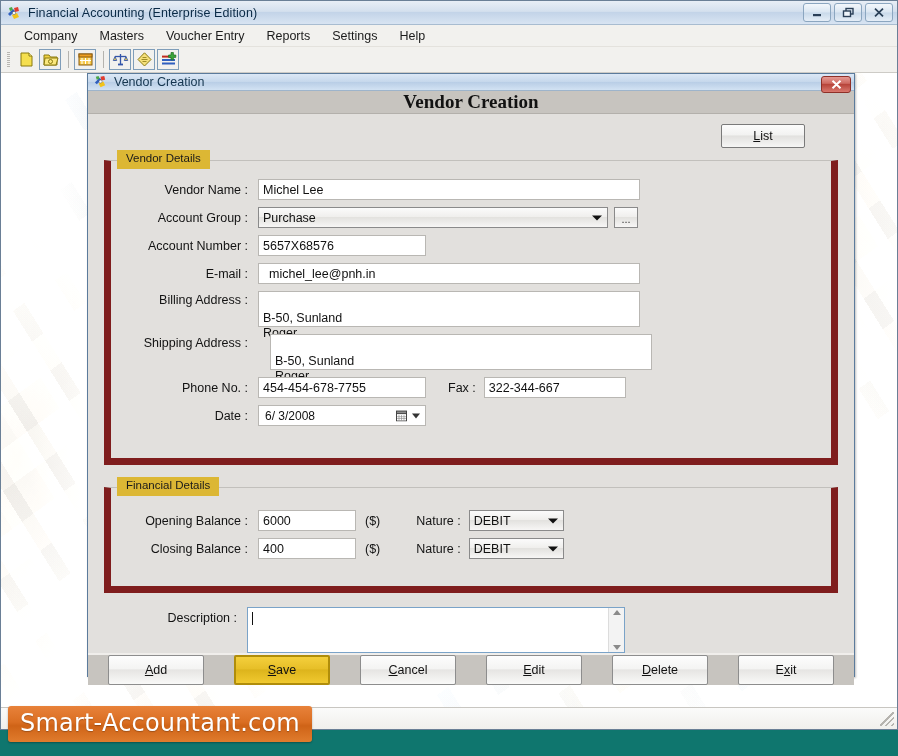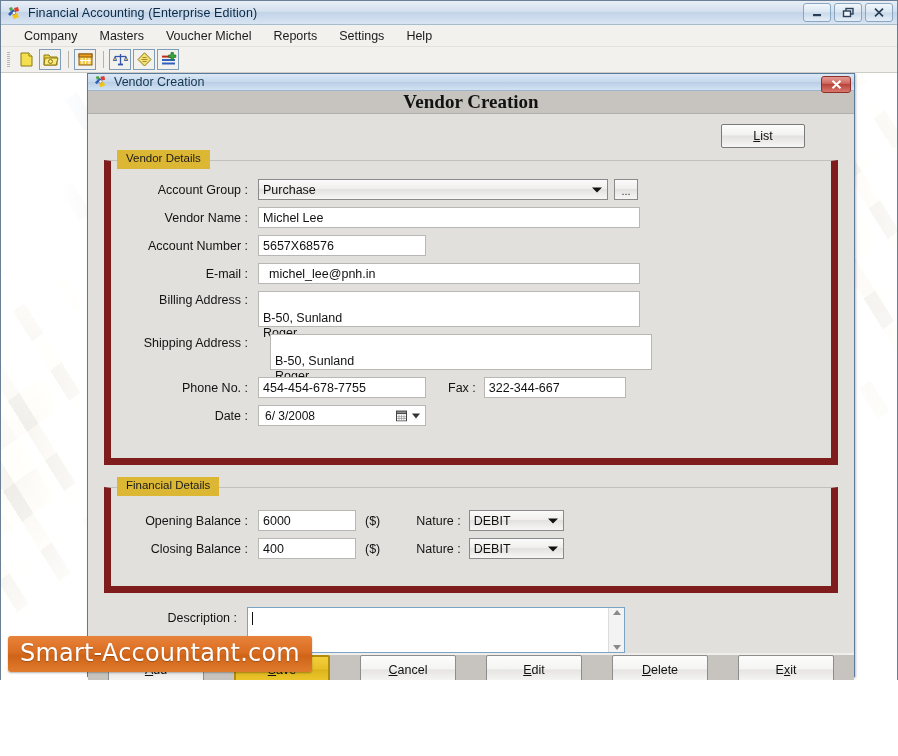--- a/index.html
+++ b/index.html
@@ -5,22 +5,22 @@
   html, body {
     margin: 0; padding: 0;
     width: 898px; height: 756px;
     overflow: hidden;
     font-family: "Liberation Sans", sans-serif;
   }
   body { background: #fff; }
 
   #app {
     position: relative;
-    width: 898px; height: 680px;
-    background: #fef9c3;
+    width: 898px; height: 756px;
+    background: #0f766e;
     overflow: hidden;
   }
 
   
   .main-window {
     position: absolute;
     left: 0; top: 0;
     width: 898px; height: 730px;
     background: #f2f1ee;
     border: 1px solid #6a7f96;
@@ -379,21 +379,21 @@
   }
   .footer-btn.primary {
     background: linear-gradient(180deg,#f4cf3c 0%,#e7bf28 45%,#ddb41c 50%,#f0c92f 100%);
     border: 2px solid #b08d0a;
     font-weight: normal;
   }
 
   
   .watermark {
     position:absolute;
-    left: 8px; bottom: 8px;
+    left: 8px; bottom: 14px;
     background: linear-gradient(180deg,#e8823a 0%, #da6e22 45%, #cf6317 55%, #e07c2d 100%);
     border-radius: 3px;
     padding: 3px 12px 5px 12px;
     box-shadow: 0 1px 2px rgba(0,0,0,.3);
   }
   .watermark span {
     font-family: "DejaVu Sans", sans-serif;
     font-size: 24px;
     color: #ffffff;
     letter-spacing: .2px;
@@ -434,21 +434,21 @@
           <svg width="12" height="11" viewBox="0 0 12 11">
             <path d="M2 1.6 L10 9.4 M10 1.6 L2 9.4" stroke="#2a3f57" stroke-width="1.7" fill="none"></path>
           </svg>
         </span>
       </span>
     </div>
 
     <div class="menubar">
       <span class="menu-item">Company</span>
       <span class="menu-item">Masters</span>
-      <span class="menu-item">Voucher Michel</span>
+      <span class="menu-item">Voucher Entry</span>
       <span class="menu-item">Reports</span>
       <span class="menu-item">Settings</span>
       <span class="menu-item">Help</span>
     </div>
 
     <div class="toolbar">
       <span class="tb-grip"></span>
 
       <span class="tb-btn" style="border-color:transparent;">
         <svg width="17" height="17" viewBox="0 0 17 17">
@@ -537,31 +537,31 @@
             <span class="btn" style="min-width:84px;">
               <span style="text-decoration:underline;">L</span>
                 <span>ist</span>
             </span>
           </div>
 
           <div class="groupbox" style="margin-top:12px;">
             <span class="gb-legend">Vendor Details</span>
 
             <div class="frow">
+              <span class="flabel">Vendor Name :</span>
+              <span class="inp" style="width:382px;">Michel Lee</span>
+            </div>
+
+            <div class="frow">
               <span class="flabel">Account Group :</span>
               <span class="combo" style="width:350px;">
                 <span>Purchase</span>
                 <span class="caret"></span>
               </span>
               <span class="ellipsis-btn">...</span>
-            </div>
-
-            <div class="frow">
-              <span class="flabel">Vendor Name :</span>
-              <span class="inp" style="width:382px;">Michel Lee</span>
             </div>
 
             <div class="frow">
               <span class="flabel">Account Number :</span>
               <span class="inp" style="width:168px;">5657X68576</span>
             </div>
 
             <div class="frow">
               <span class="flabel">E-mail :</span>
               <span class="inp" style="width:382px;padding-left:10px;">michel_lee@pnh.in</span>

